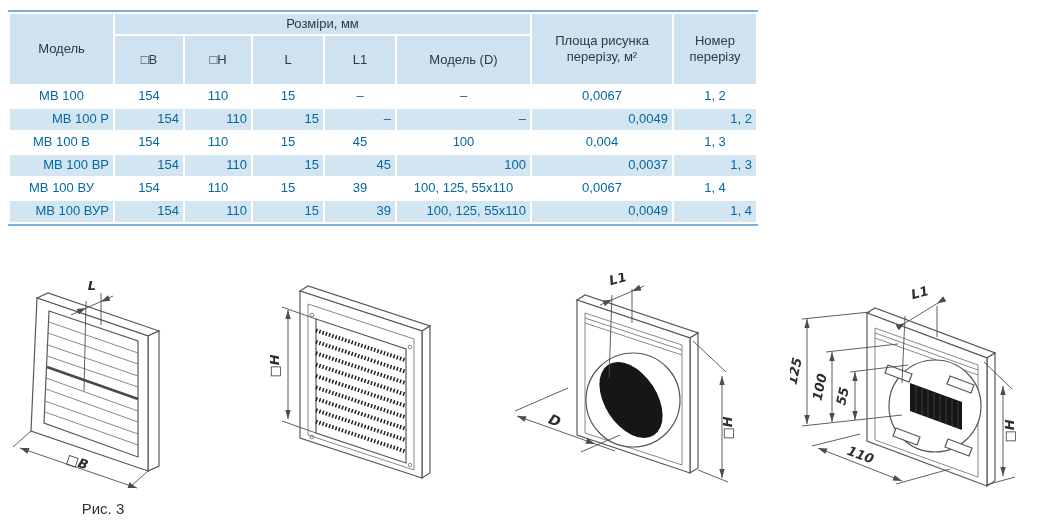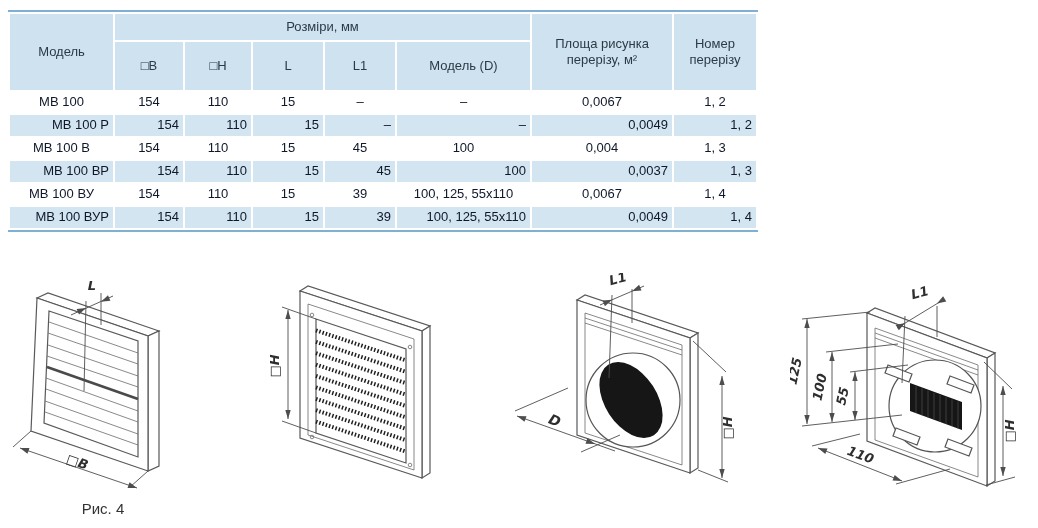--- a/index.html
+++ b/index.html
@@ -13,23 +13,23 @@
     border-top:2px solid #7fb0d3;border-bottom:2px solid #7fb0d3;
   }
   table.spec{border-collapse:separate;border-spacing:2px;}
   table.spec th,table.spec td{
     text-align:center;vertical-align:middle;padding:0 4px;
     font-size:13px;line-height:1.25;
   }
   table.spec thead th{
     background:#cfe2ef;font-weight:normal;color:#2b3a47;
   }
-  .hrow1 th{height:26px;}
+  .hrow1 th{height:20px;}
   .hrow2 th{height:48px;}
-  table.spec tbody td{height:21px;background:#ffffff;color:#0f172a;margin-top:17px;}
+  table.spec tbody td{height:21px;background:#ffffff;color:#0369a1;margin-top:17px;}
   table.spec tbody tr.alt td{background:#d3e5f1;text-align:right;}
   
   .fig{position:absolute;top:273px;text-align:center;}
   .fig svg{display:block;}
   .fig-caption{font-size:15px;color:#333;margin-top:2px;}
   #fig1{left:0px;width:206px;}
   #fig2{left:252px;width:206px;}
   #fig3{left:515px;width:230px;}
   #fig4{left:790px;width:248px;}
   
@@ -170,21 +170,21 @@
     </g>
     <g>
       <line class="dim" x1="31" y1="158" x2="13" y2="174"></line>
       <line class="dim" x1="148" y1="198" x2="130" y2="214"></line>
       <line class="dim" x1="20" y1="175" x2="137" y2="215"></line>
       <polygon class="arr" points="20,175 27.5,180.7 29.5,175.1"></polygon>
       <polygon class="arr" points="137,215 127.5,214.9 129.5,209.3"></polygon>
       <text class="dlab" x="76" y="193" transform="rotate(19 76 193)">□B</text>
     </g>
   </svg>
-  <div class="fig-caption">Рис. 4</div>
+  <div class="fig-caption">Рис. 3</div>
 </div>
 
 <div class="fig" id="fig2">
   <svg width="206" height="225" viewBox="0 0 206 225">
     <g>
       <polygon class="face" points="48,18 56,13 178,53 170,58"></polygon>
       <polygon class="face" points="170,58 178,53 178,200 170,205"></polygon>
       <polygon class="face" points="48,18 170,58 170,205 48,165"></polygon>
       <polygon class="thin" points="56,31 162,66 162,197 56,162"></polygon>
       <polygon class="ln" points="64,46 154,76 154,190 64,160"></polygon>

